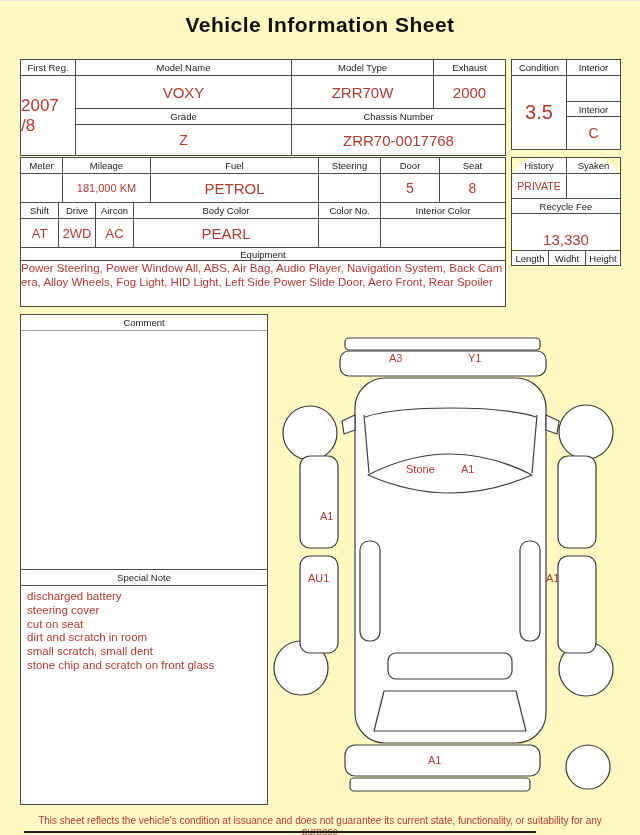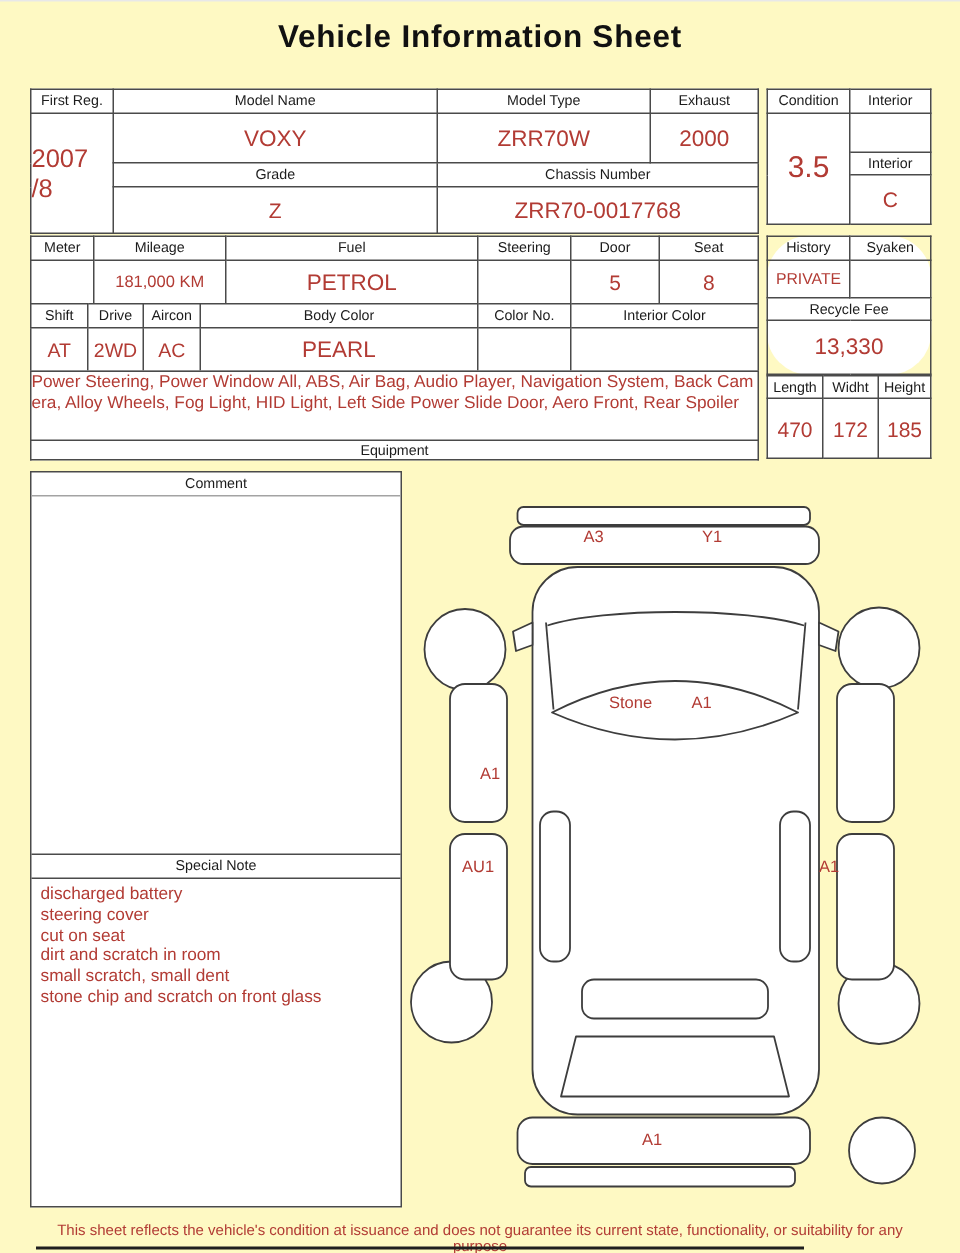--- a/index.html
+++ b/index.html
@@ -151,25 +151,25 @@
       <td class="v fs13">AC</td>
       <td class="v fs15">PEARL</td>
       <td class="v fs13"></td>
       <td class="v fs13"></td>
     </tr>
   </tbody>
     </table>
 
   <table class="tbl" style="left:20px;top:246px;width:486px;">
     <tbody>
-        <tr style="height:46px">
+        <tr style="height:13px">
+      <td class="h">Equipment</td>
+    </tr>
+    <tr style="height:46px">
       <td class="eq">Power Steering, Power Window  All, ABS, Air Bag, Audio Player, Navigation System, Back Camera, Alloy Wheels, Fog Light, HID Light, Left Side Power Slide Door, Aero Front, Rear Spoiler</td>
-    </tr>
-    <tr style="height:13px">
-      <td class="h">Equipment</td>
     </tr>
   </tbody>
     </table>
 
   <table class="tbl" style="left:511px;top:156px;width:110px;border-radius:29px;">
     <colgroup>
         <col style="width:55px">
         <col>
       </colgroup>
     <tbody>
@@ -177,42 +177,37 @@
       <td class="h">History</td>
       <td class="h">Syaken</td>
     </tr>
     <tr style="height:25px">
       <td class="v fs10">PRIVATE</td>
       <td class="v fs10"></td>
     </tr>
     <tr style="height:15px">
       <td class="h" colspan="2">Recycle Fee</td>
     </tr>
-    <tr style="height:36px">
+    <tr style="height:52px">
       <td class="v fs15" colspan="2">13,330</td>
     </tr>
   </tbody>
     </table>
 
   <table class="tbl" style="left:511px;top:249px;width:110px;">
     <colgroup>
         <col style="width:37px">
         <col style="width:37px">
         <col>
       </colgroup>
     <tbody>
         <tr style="height:15px">
       <td class="h">Length</td>
       <td class="h">Widht</td>
       <td class="h">Height</td>
-    </tr>
-    <tr style="height:40px">
-      <td class="v fs14">470</td>
-      <td class="v fs14">172</td>
-      <td class="v fs14">185</td>
     </tr>
   </tbody>
     </table>
 
   <div class="comment-box">
     <div class="cb-header">Comment</div>
     <div class="cb-empty"></div>
     <div class="sn-header">Special Note</div>
     <div class="notes">
         <div class="note-line">discharged battery</div>

